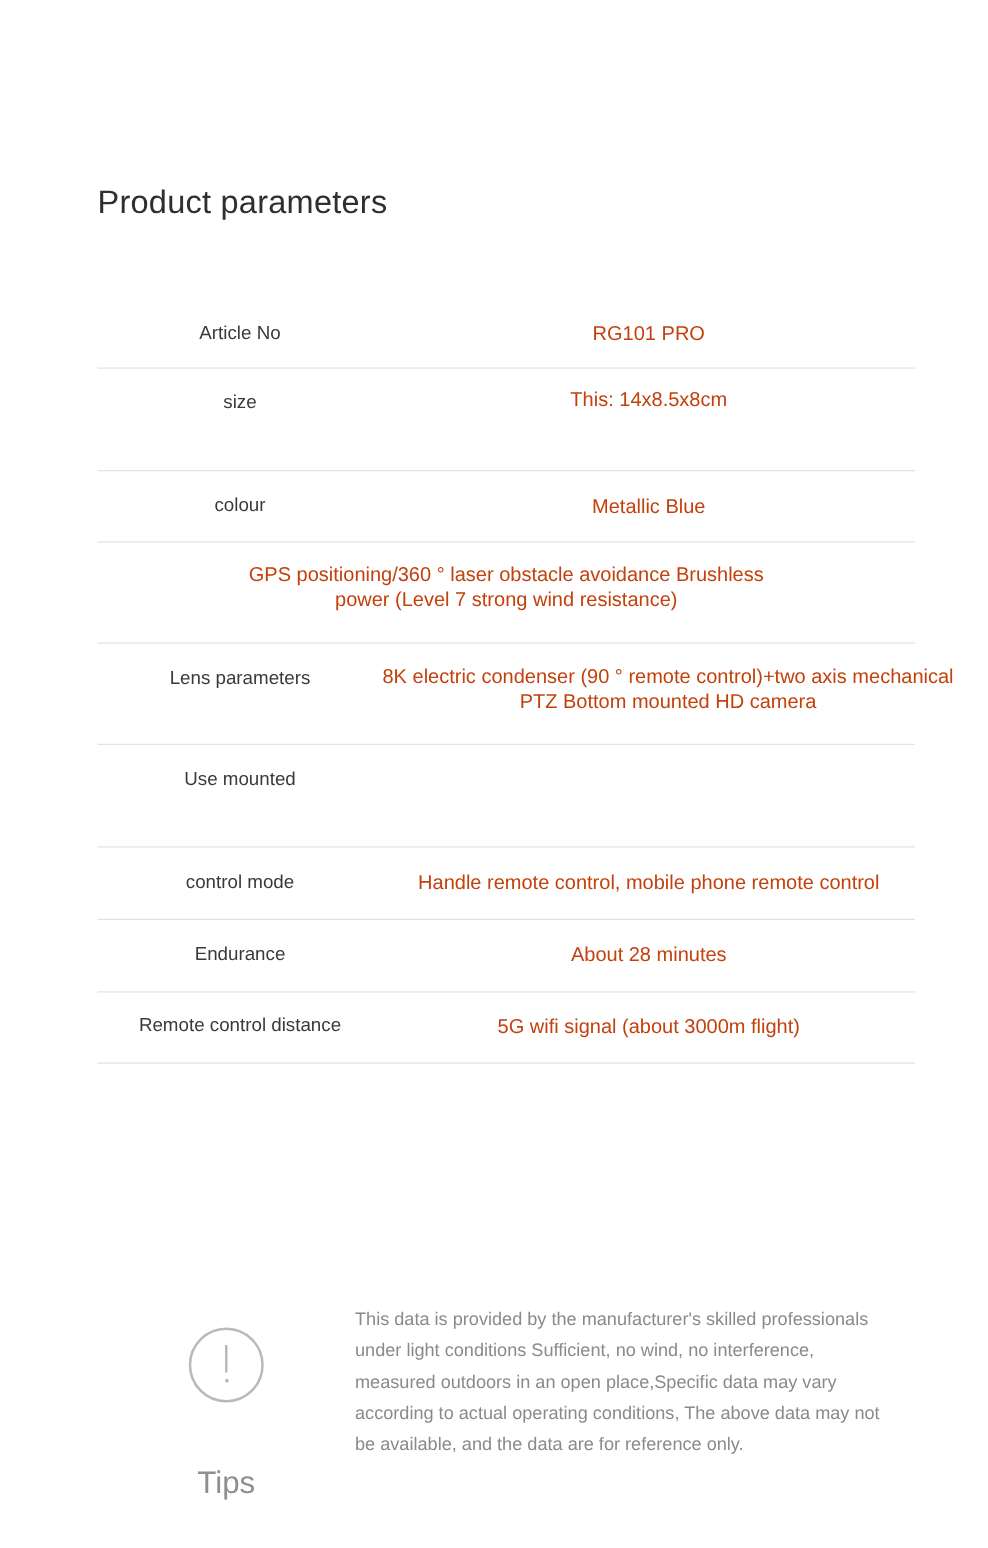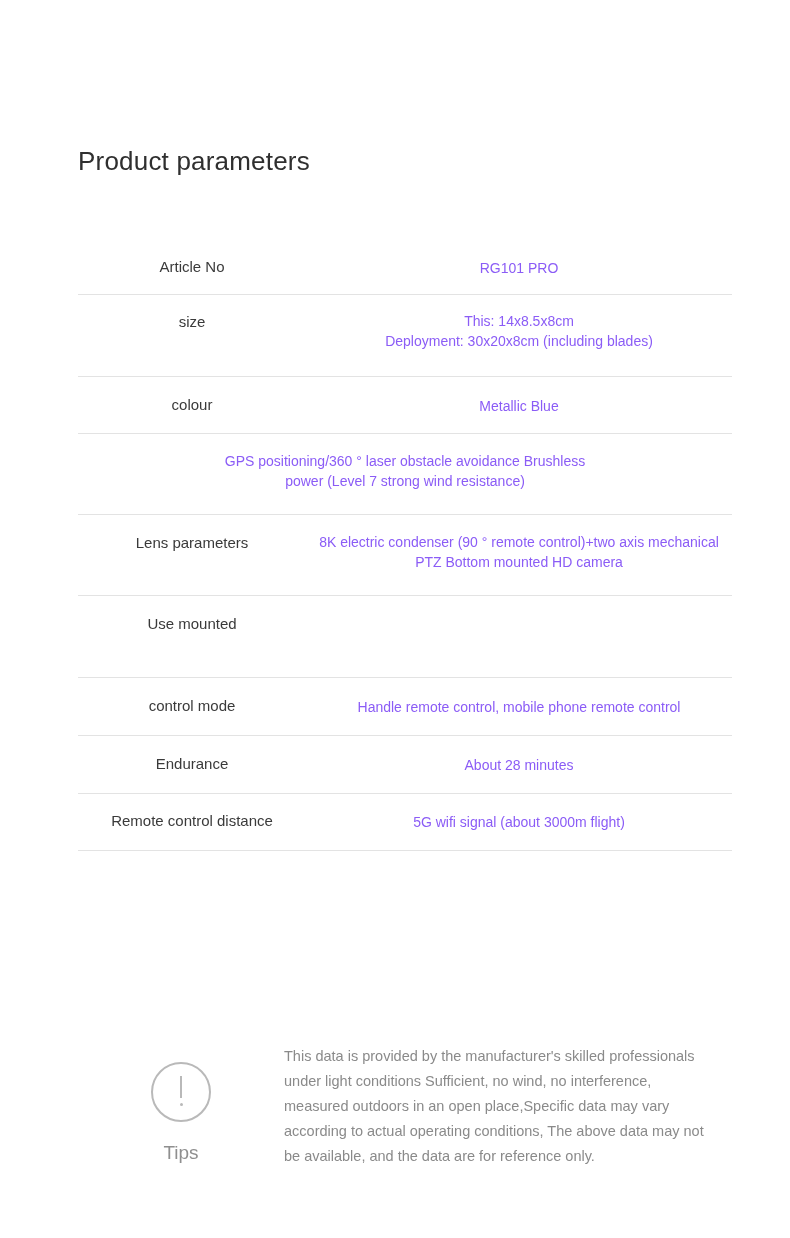--- a/index.html
+++ b/index.html
@@ -47,22 +47,22 @@
     width: 228px;
     flex: 0 0 228px;
     font-size: 15px;
     color: #3a3a3a;
     line-height: 20px;
     padding-top: 18px;
     padding-bottom: 18px;
   }
   .spec-value {
     flex: 1 1 auto;
-    font-size: 14px;
-    color: #8b5cf6;
+    font-size: 16px;
+    color: #c2410c;
     line-height: 20px;
     padding-top: 18px;
     padding-bottom: 18px;
   }
   .spec-value .line {
     display: block;
     white-space: nowrap;
   }
   
   .r-article .spec-label { padding-top: 17px; padding-bottom: 17px; }
@@ -128,22 +128,22 @@
     position: absolute;
     left: 50%;
     top: 39px;
     margin-left: -1.5px;
     width: 3px;
     height: 3px;
     background: #b9b9b9;
     border-radius: 50%;
   }
   .tips-label {
-    margin-top: 20px;
-    font-size: 19px;
+    margin-top: 50px;
+    font-size: 25px;
     color: #8f8f8f;
     font-weight: 400;
   }
   .tips-text {
     flex: 1 1 auto;
     font-size: 14.5px;
     line-height: 25px;
     color: #8a8a8a;
     padding-top: 18px;
     padding-right: 26px;
@@ -162,21 +162,20 @@
       <div class="spec-label">Article No</div>
       <div class="spec-value">
         <span class="line">RG101 PRO</span>
       </div>
     </div>
 
     <div class="spec-row r-size">
       <div class="spec-label">size</div>
       <div class="spec-value">
         <span class="line">This: 14x8.5x8cm</span>
-        <span class="line">Deployment: 30x20x8cm (including blades)</span>
       </div>
     </div>
 
     <div class="spec-row r-colour">
       <div class="spec-label">colour</div>
       <div class="spec-value">
         <span class="line">Metallic Blue</span>
       </div>
     </div>
 

